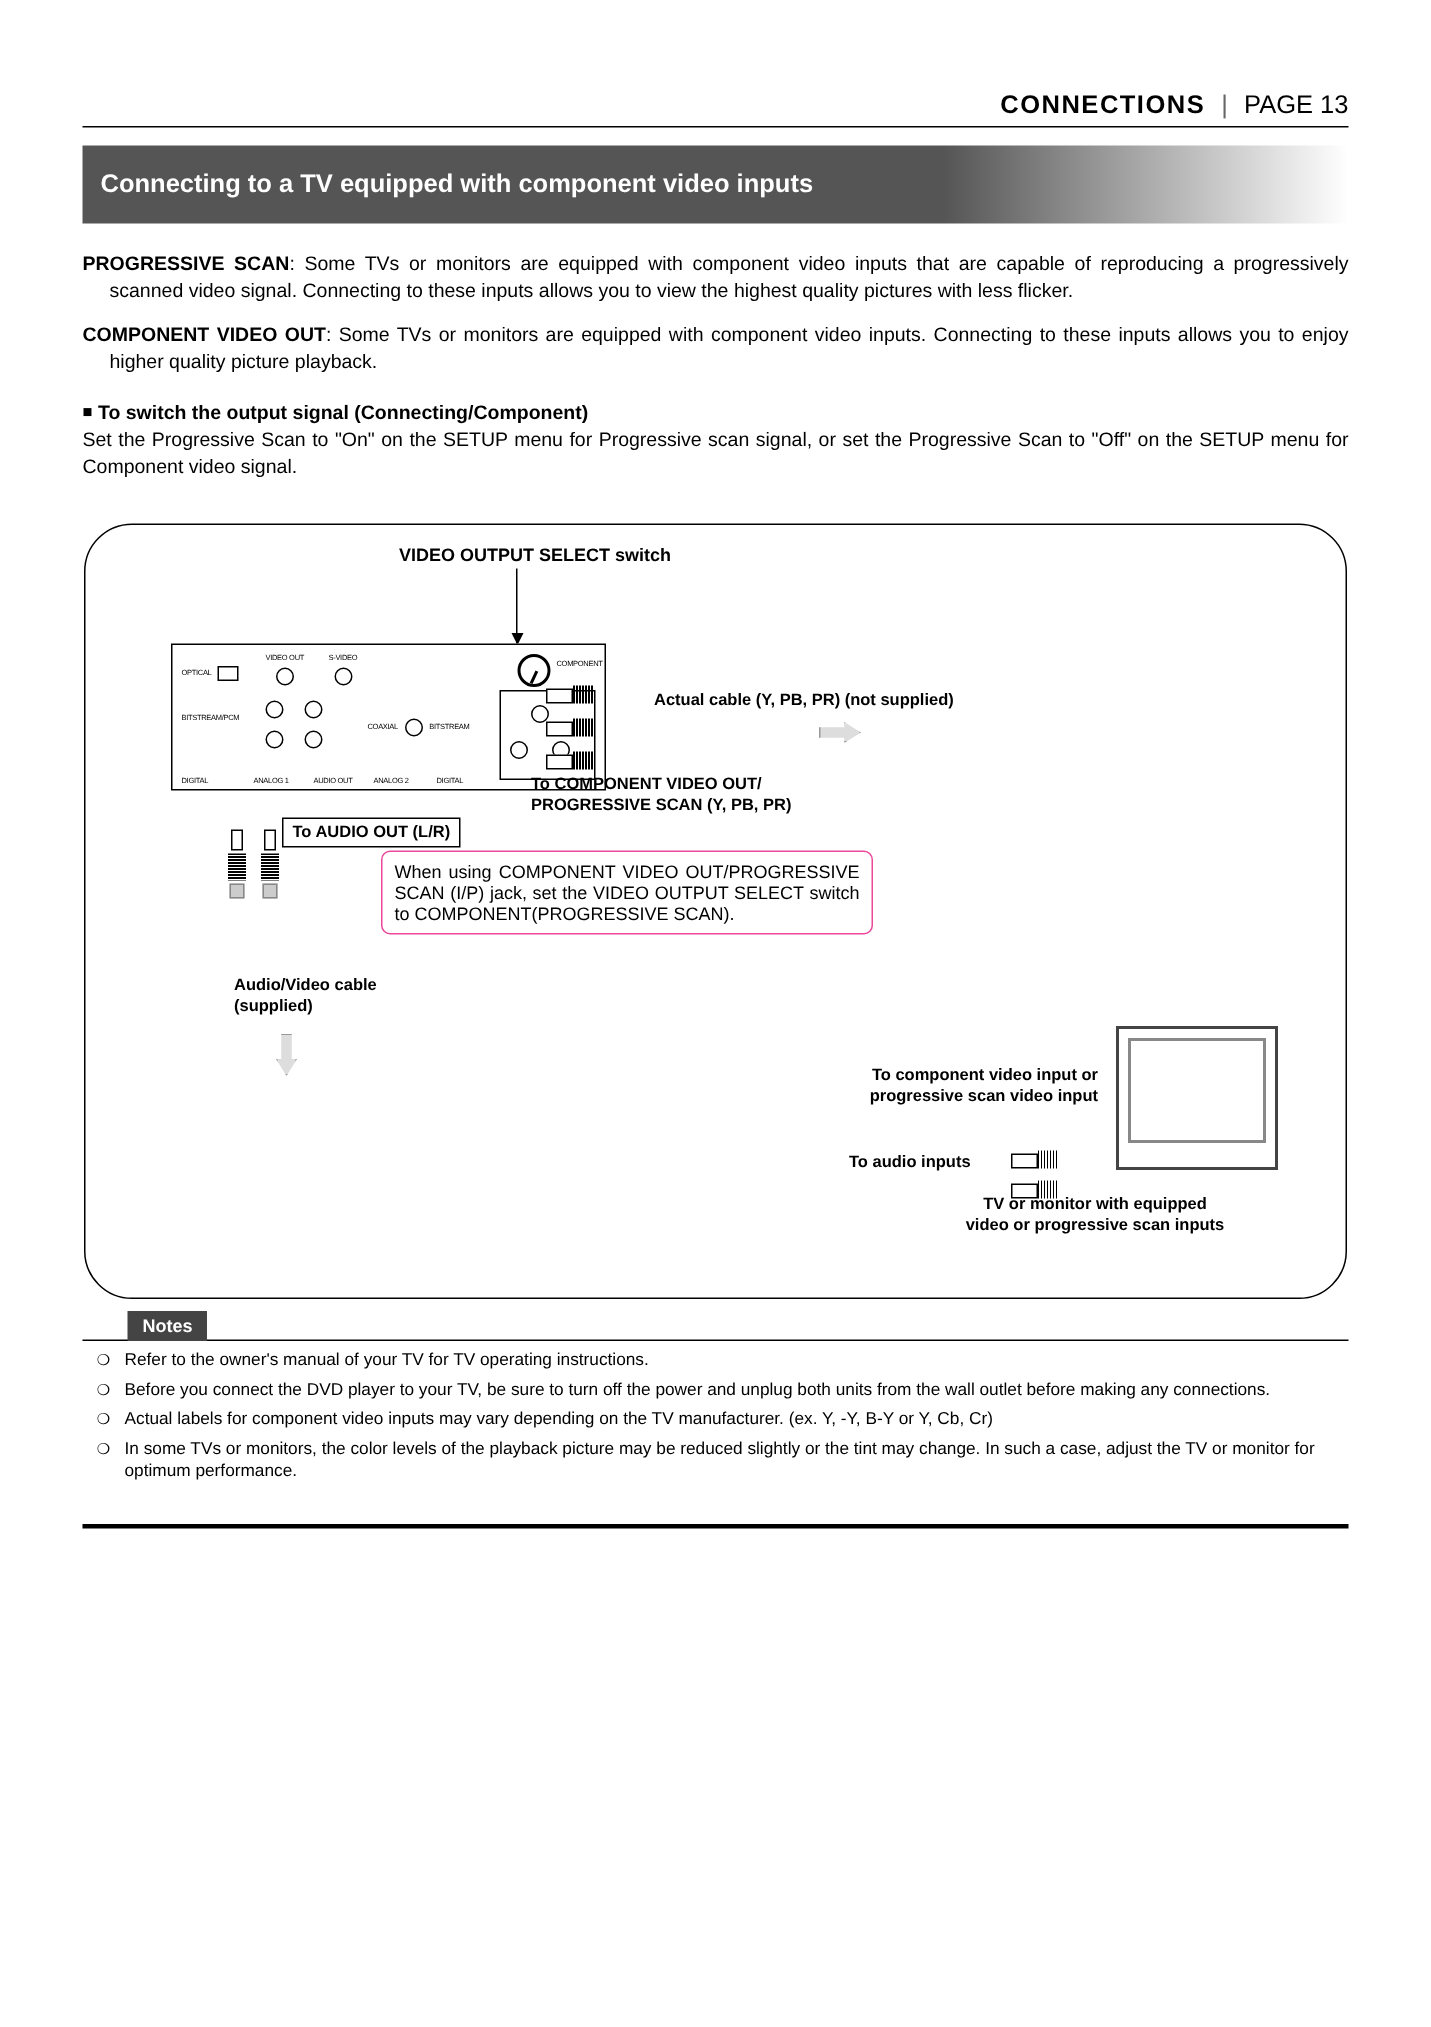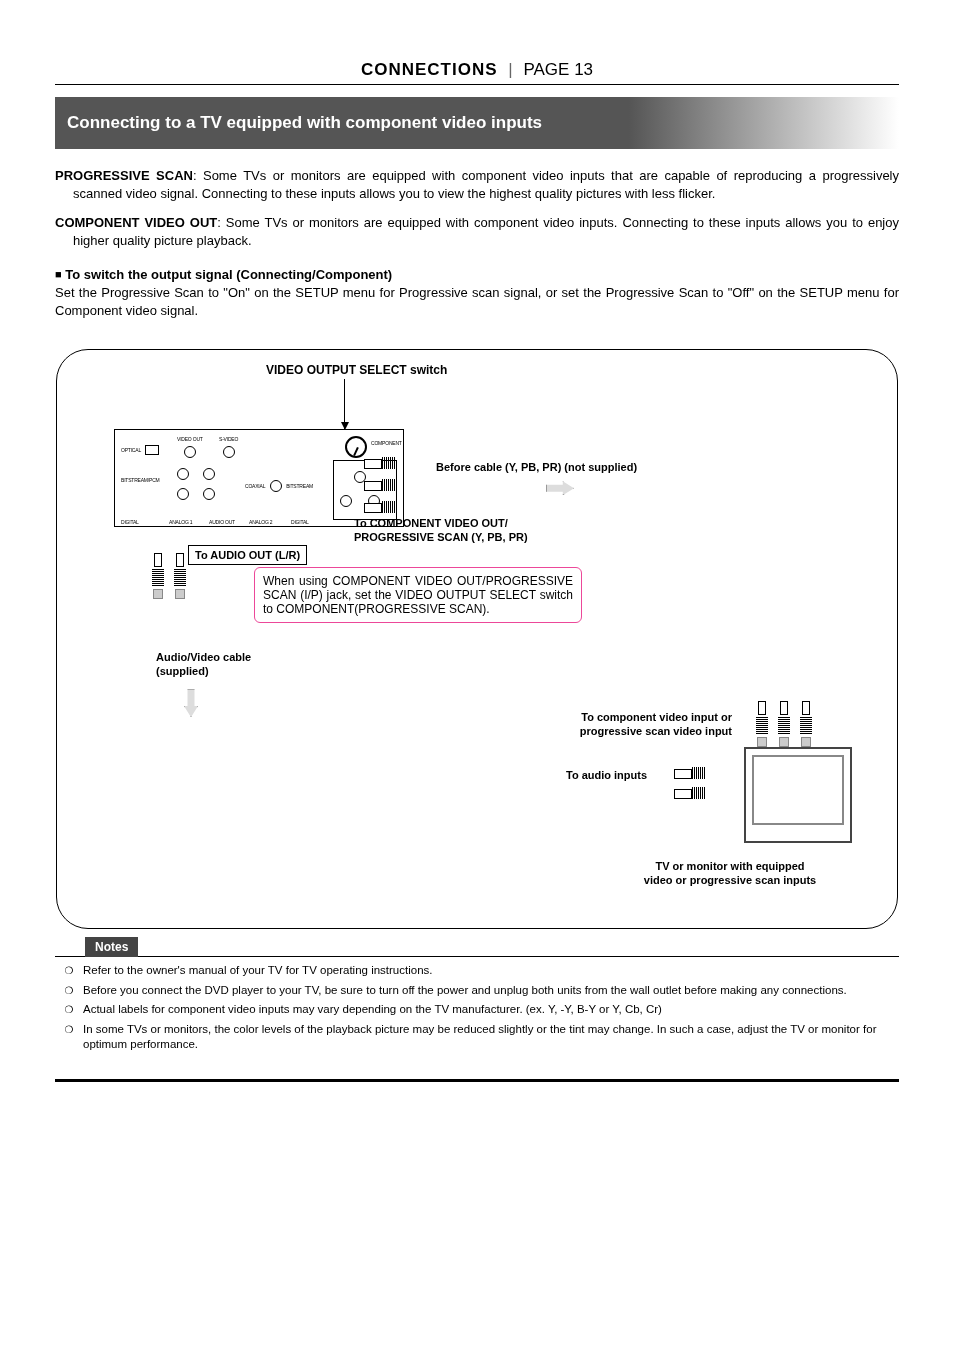--- a/index.html
+++ b/index.html
@@ -5,21 +5,21 @@
   * { box-sizing: border-box; }
   body {
     margin: 0;
     font-family: Arial, Helvetica, sans-serif;
     color: #000;
     background: #fff;
     width: 954px;
     padding: 60px 55px 60px 55px;
   }
   .page-header {
-    text-align: center;
+    text-align: right;
     border-bottom: 1px solid #000;
     margin-bottom: 12px;
   }
   .page-header-inner {
     display: inline-block;
     font-size: 17px;
     padding-bottom: 4px;
   }
   .conn {
     font-weight: bold;
@@ -56,21 +56,21 @@
     margin: 18px 0 2px 0;
   }
   .switch-heading .sq {
     font-size: 11px;
     vertical-align: 1px;
   }
   
   .diagram-wrap {
     position: relative;
     width: 842px;
-    height: 580px;
+    height: 517px;
     margin: 30px auto 8px auto;
   }
   .round-frame {
     position: absolute;
     left: 0; top: 0; right: 0; bottom: 0;
     border: 1px solid #000;
     border-radius: 32px;
   }
   .dlabel {
     position: absolute;
@@ -304,21 +304,21 @@
       <div style="position:absolute; left:20px; top:6px;"><span class="port-circ"></span></div>
       <div style="position:absolute; left:6px; top:30px;"><span class="port-circ"></span></div>
       <div style="position:absolute; left:34px; top:30px;"><span class="port-circ"></span></div>
     </div>
   </div>
 
   <div class="plug" style="left:308px; top:108px;"></div>
   <div class="plug" style="left:308px; top:130px;"></div>
   <div class="plug" style="left:308px; top:152px;"></div>
 
-  <div class="dlabel small" style="left:380px; top:112px;">Before cable (Y, PB, PR) (not supplied)</div>
+  <div class="dlabel small" style="left:380px; top:112px;">Actual cable (Y, PB, PR) (not supplied)</div>
   <div class="arrow-right" style="left:490px; top:132px;"></div>
 
   <div class="dlabel small" style="left:298px; top:168px;">
     <span>To COMPONENT VIDEO OUT/</span><br>
     <span>PROGRESSIVE SCAN (Y, PB, PR)</span>
   </div>
 
   <div class="label-box" style="left:132px; top:196px;">To AUDIO OUT (L/R)</div>
 
   <div class="callout-box" style="left:198px; top:218px; width:328px;">When using COMPONENT VIDEO OUT/PROGRESSIVE SCAN (I/P) jack, set the VIDEO OUTPUT SELECT switch to COMPONENT(PROGRESSIVE SCAN).</div>

